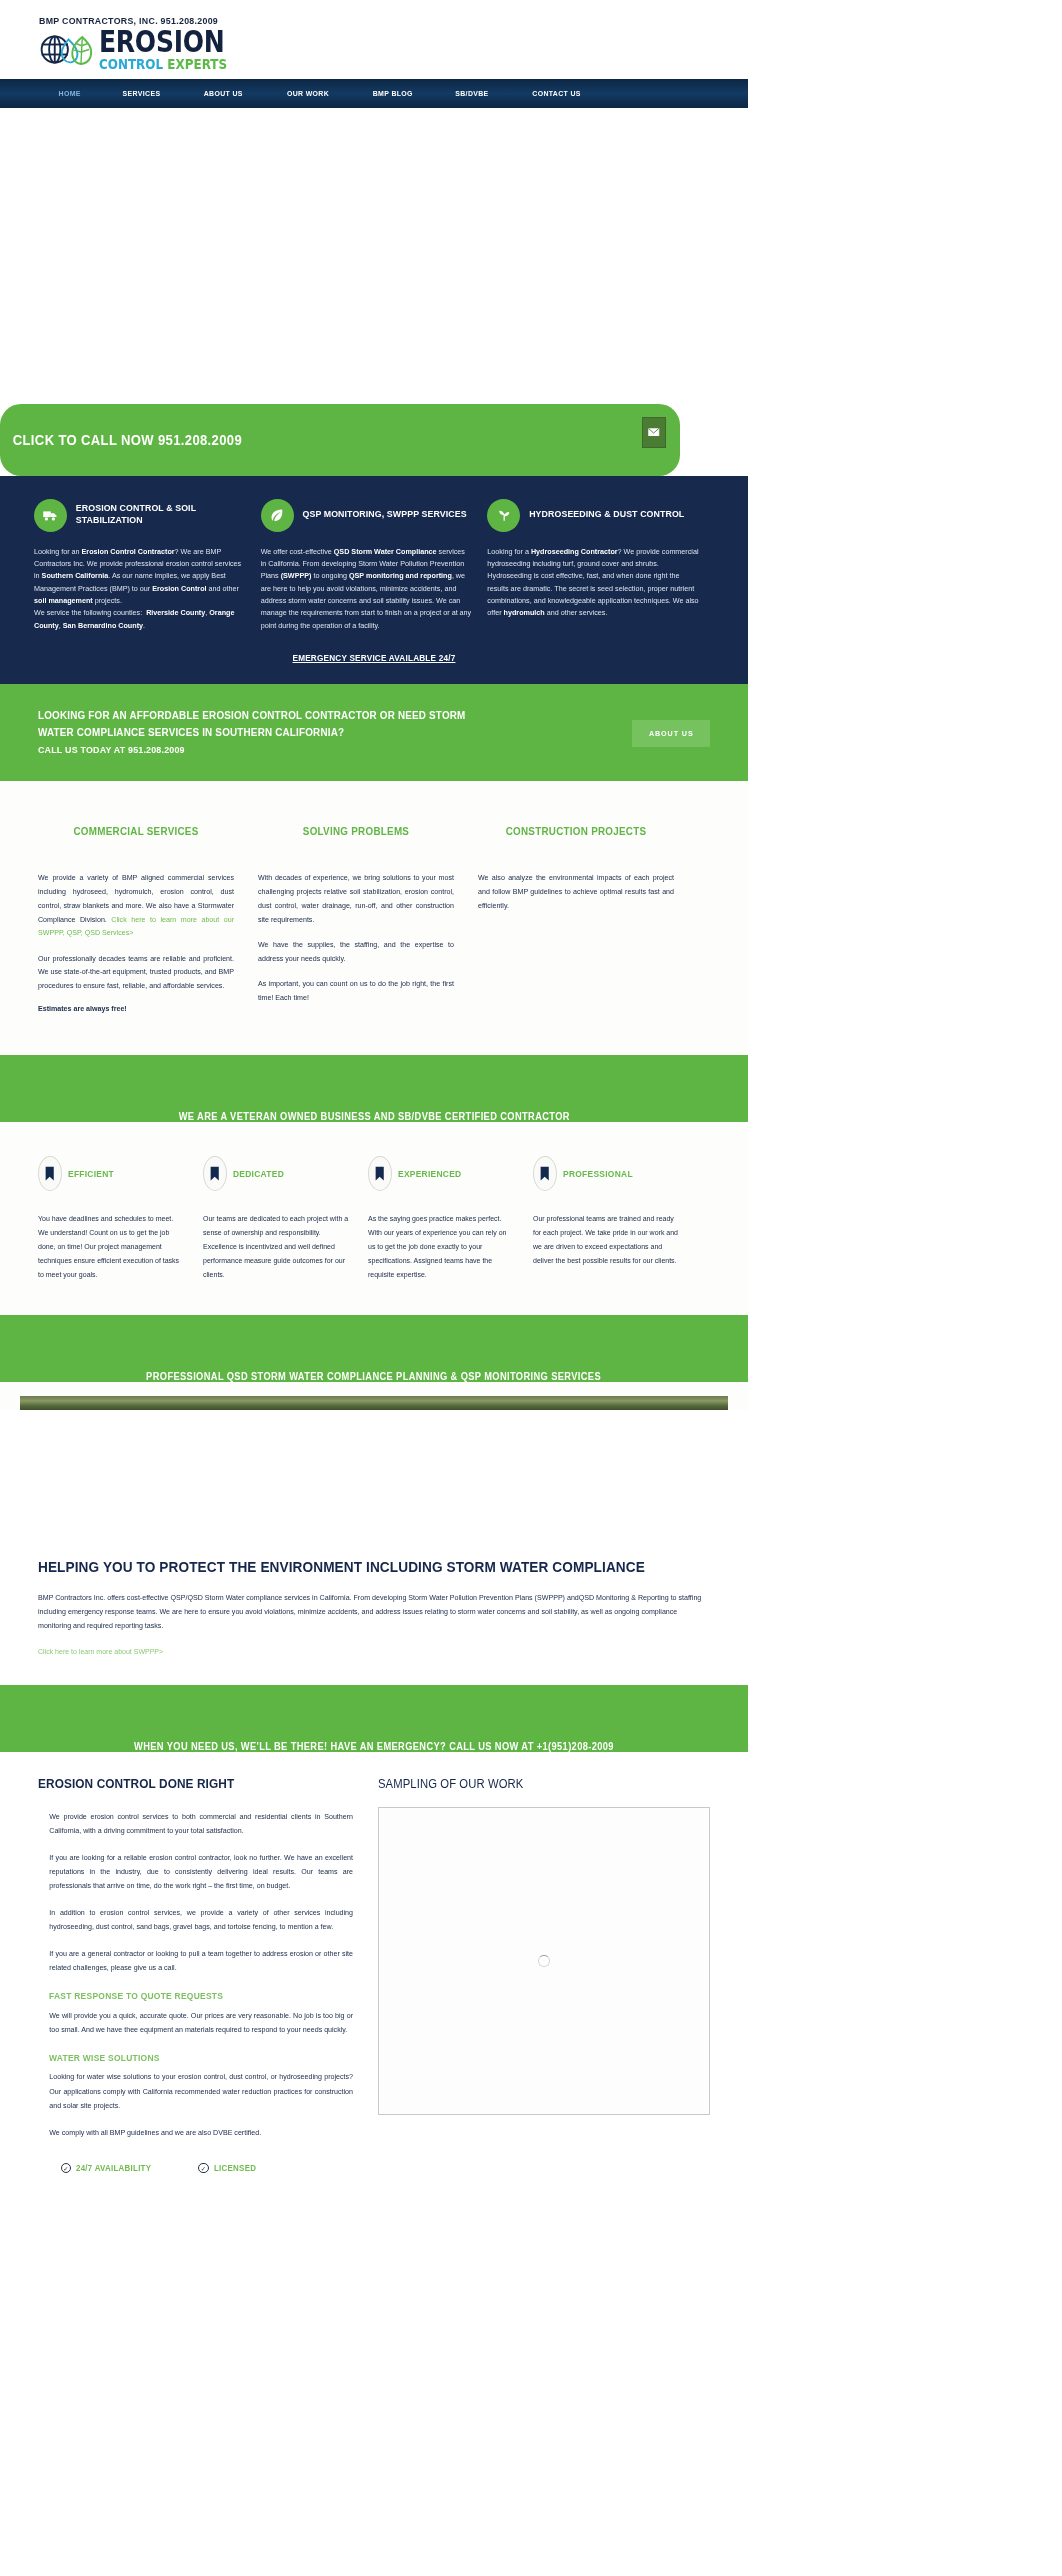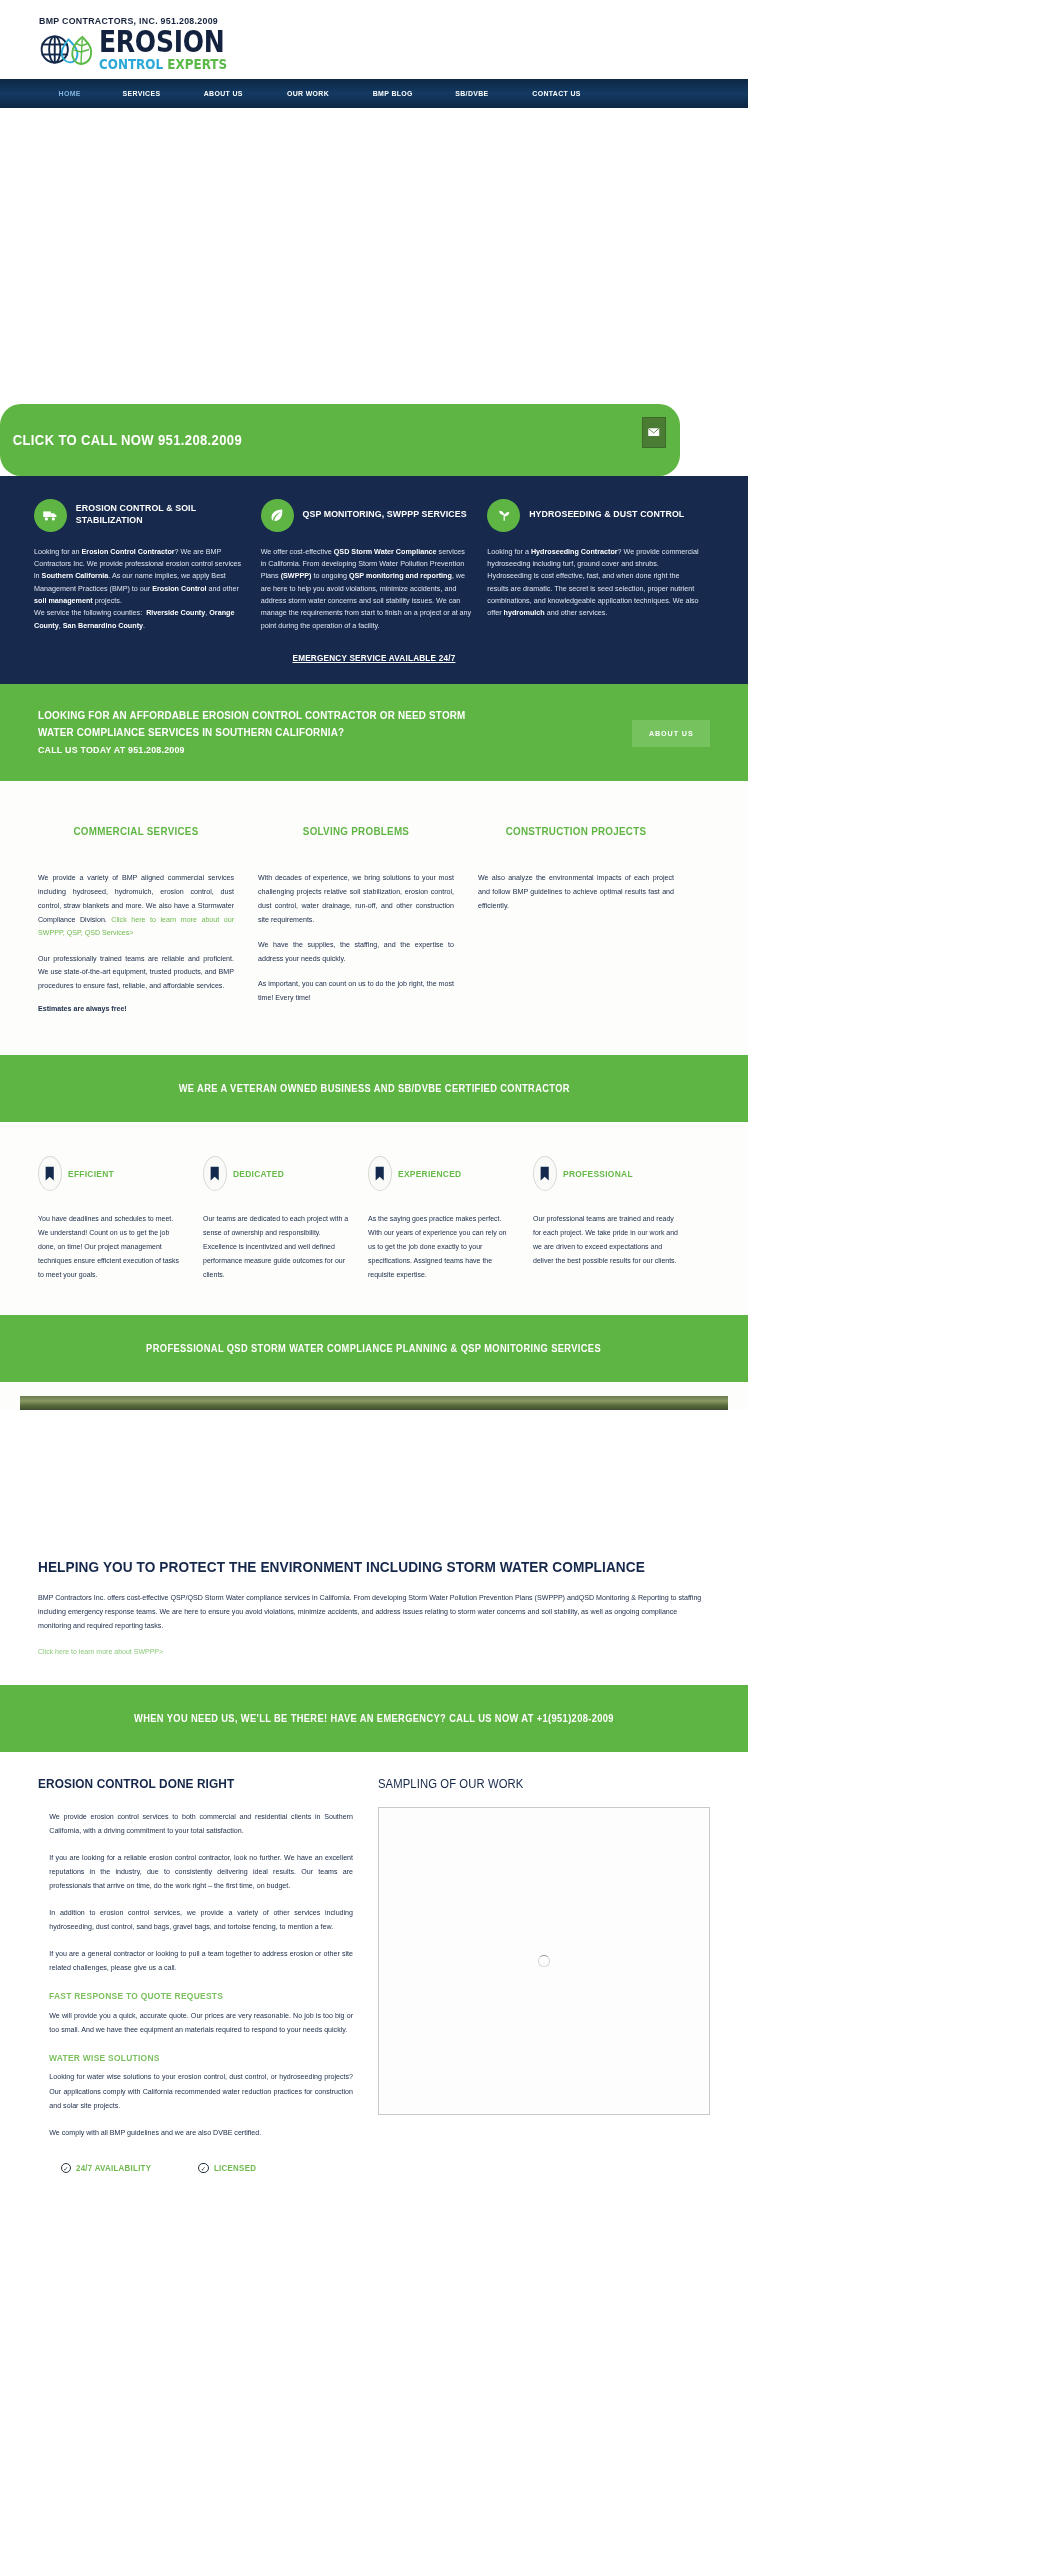--- a/index.html
+++ b/index.html
@@ -214,21 +214,21 @@
   }
   .lcol a.green { color: #6fbb4f; text-decoration: none; }
   .estimates { font-size: 7.1px; font-weight: bold; color: #20304d; margin-top: 8.8px; }
 
   
   .greenbanner {
     background: #5fb543;
     width: 748px;
     height: 47px;
     display: flex;
-    align-items: center;
+    align-items: flex-end;
     justify-content: center;
   }
   .greenbanner span {
     color: #ffffff;
     font-size: 10px;
     font-weight: bold;
     letter-spacing: 0.4px;
     transform: scaleX(0.93);
   }
   .greenbanner.tall { height: 67px; }
@@ -429,28 +429,28 @@
       <span class="sm">CALL US TODAY AT 951.208.2009</span>
     </div>
     <button class="aboutbtn">ABOUT US</button>
   </div>
 
   <div class="light3">
     <div class="l3row">
       <div class="lcol">
         <div class="lcol-title">COMMERCIAL SERVICES</div>
         <p>We provide a variety of BMP aligned commercial services including hydroseed, hydromulch, erosion control, dust control, straw blankets and more. We also have a Stormwater Compliance Division. <a class="green" href="#">Click here to learn more about our SWPPP, QSP, QSD Services&gt;</a></p>
-        <p>Our professionally trained teams are reliable and proficient. We use state-of-the-art equipment, trusted products, and BMP procedures to ensure fast, reliable, and affordable services.</p>
+        <p>Our professionally decades teams are reliable and proficient. We use state-of-the-art equipment, trusted products, and BMP procedures to ensure fast, reliable, and affordable services.</p>
         <div class="estimates">Estimates are always free!</div>
       </div>
       <div class="lcol">
         <div class="lcol-title">SOLVING PROBLEMS</div>
         <p>With decades of experience, we bring solutions to your most challenging projects relative soil stabilization, erosion control, dust control, water drainage, run-off, and other construction site requirements.</p>
         <p>We have the supplies, the staffing, and the expertise to address your needs quickly.</p>
-        <p>As important, you can count on us to do the job right, the most time! Every time!</p>
+        <p>As important, you can count on us to do the job right, the first time! Each time!</p>
       </div>
       <div class="lcol">
         <div class="lcol-title">CONSTRUCTION PROJECTS</div>
         <p>We also analyze the environmental impacts of each project and follow BMP guidelines to achieve optimal results fast and efficiently.</p>
       </div>
     </div>
   </div>
 
   <div class="greenbanner tall">
     <span>WE ARE A VETERAN OWNED BUSINESS AND SB/DVBE CERTIFIED CONTRACTOR</span>

